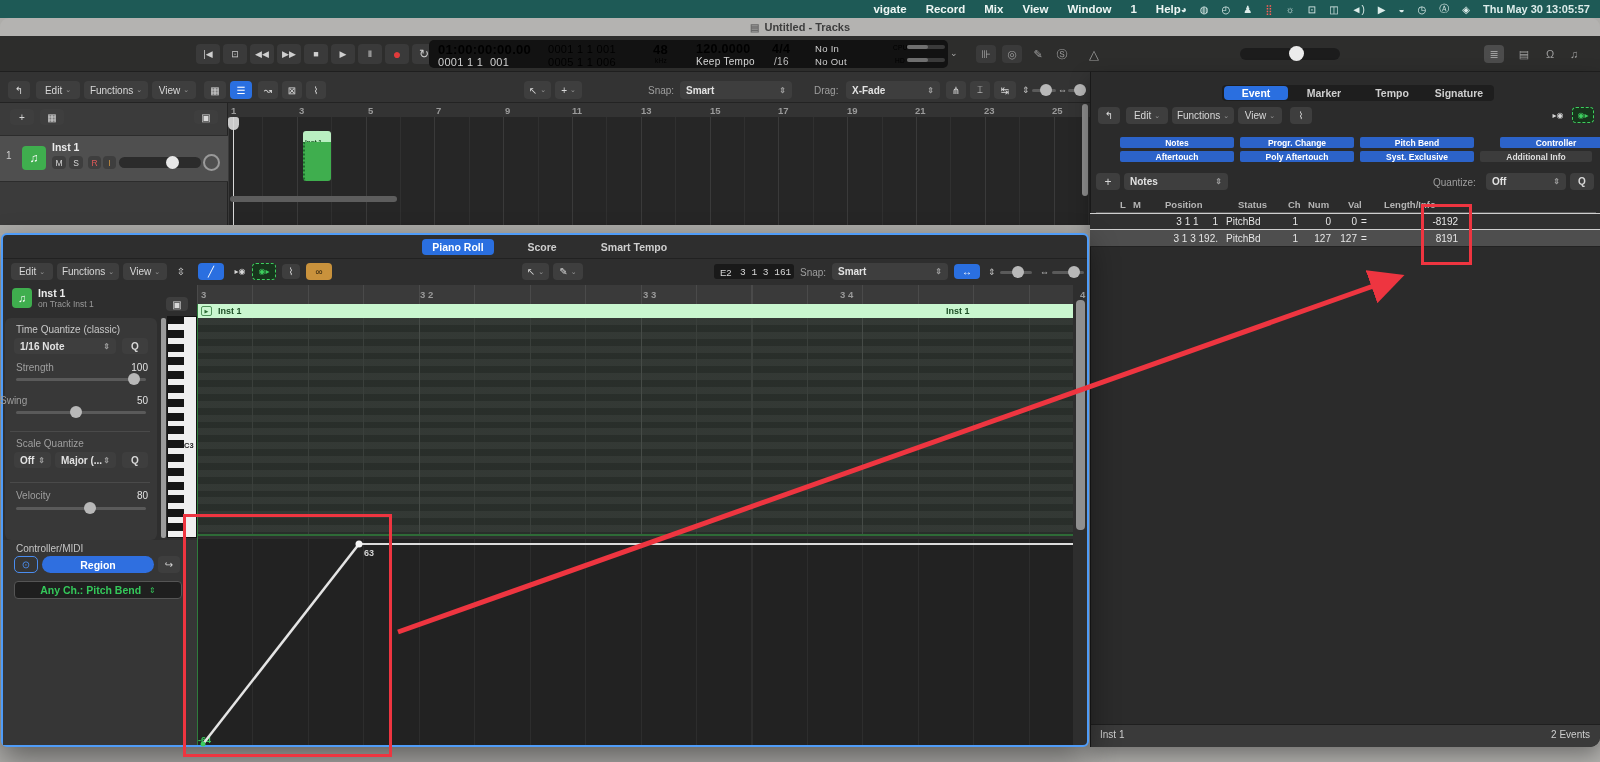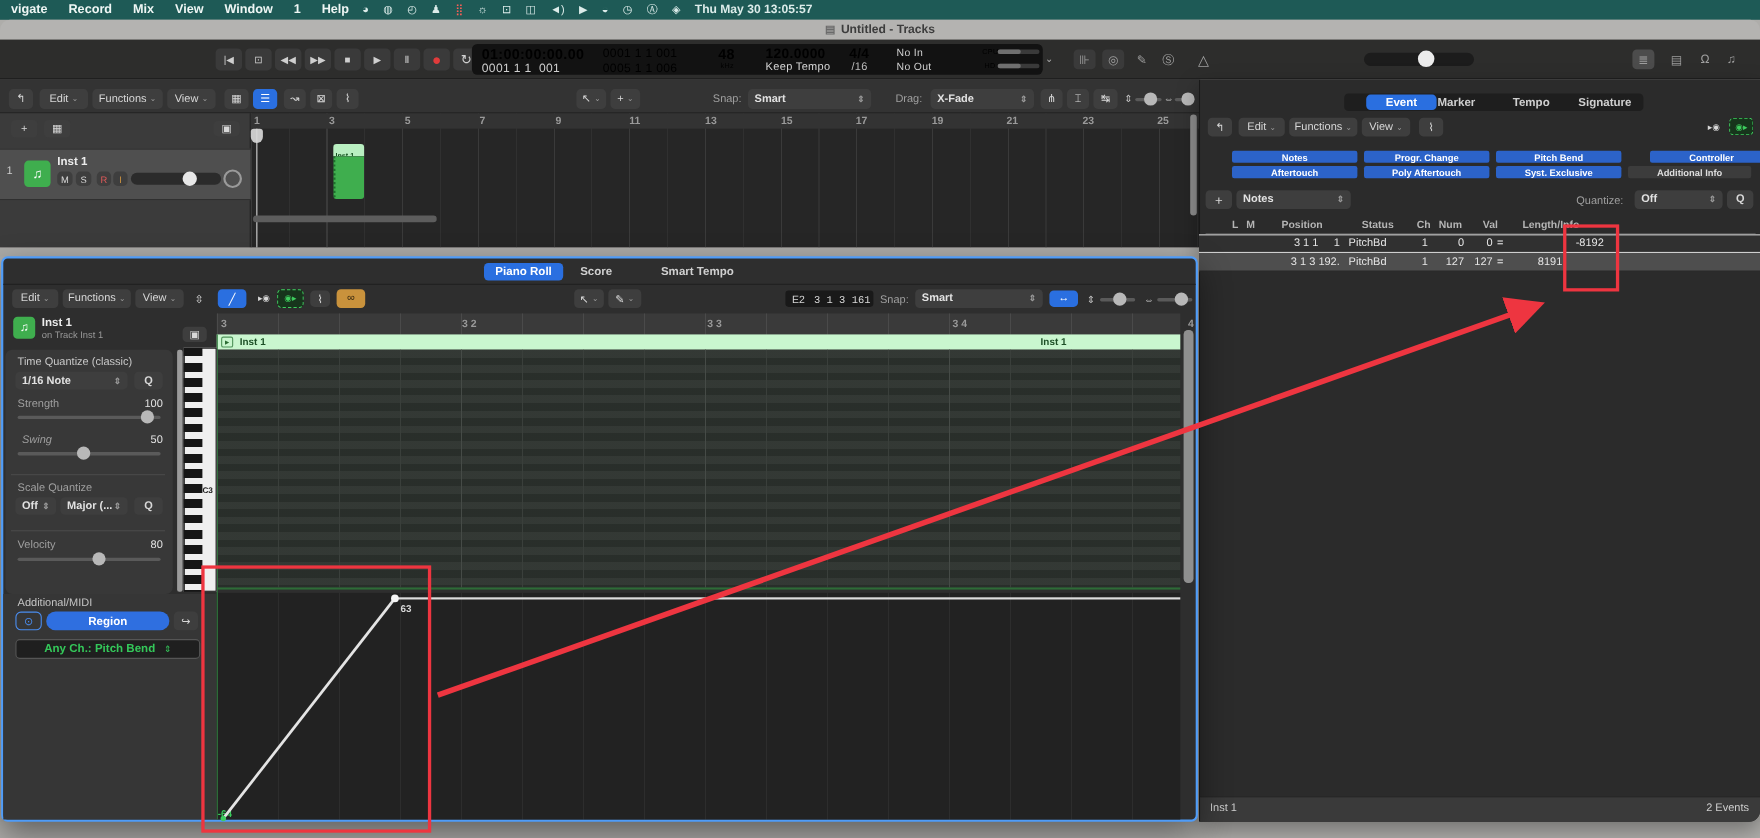--- a/index.html
+++ b/index.html
@@ -1,19 +1,19 @@
 <!DOCTYPE html>
 <html><head>
 <meta charset="utf-8">
 <style>
   html,body{margin:0;padding:0;background:#a9a8a5;font-family:"Liberation Sans",sans-serif;}
   .screen{position:relative;width:1600px;height:762px;overflow:hidden;background:#aeadaa;font-family:"Liberation Sans",sans-serif;}
   .abs{position:absolute;box-sizing:border-box;}
   
-  .menubar{left:0;top:0;width:1600px;height:18px;background:#1e5a56;display:flex;align-items:center;justify-content:flex-start;padding:0 10px;color:#eef6f4;font-size:11.5px;gap:12px;}
+  .menubar{left:0;top:0;width:1600px;height:18px;background:#1e5a56;display:flex;align-items:center;justify-content:flex-end;padding:0 10px;color:#eef6f4;font-size:11.5px;}
   .menubar .mitems{display:flex;gap:19px;font-weight:bold;}
   .menubar .mstat{display:flex;gap:13px;align-items:center;font-size:10px;}
   .menubar .mstat span{color:#dcecea;}
   
   .titlebar{left:0;top:18px;width:1600px;height:18px;background:#b4b3b1;border-radius:9px 9px 0 0;display:flex;align-items:center;justify-content:center;gap:5px;color:#3d3d3d;font-size:11px;font-weight:bold;}
   
   .transport{left:0;top:36px;width:1600px;height:36px;background:#2d2d2c;border-bottom:1px solid #1f1f1f;}
   .tbtn{position:absolute;top:44px;width:24px;height:20px;display:flex;align-items:center;justify-content:center;color:#cfcfcf;font-size:9px;background:#3a3a3a;border-radius:4px;}
   .lcd{position:absolute;left:429px;top:40px;width:519px;height:28px;background:#121212;border-radius:5px;color:#e9e9e9;}
   .lcdtxt{position:absolute;font-size:11px;letter-spacing:.3px;white-space:pre;}
@@ -47,21 +47,21 @@
   
   .pr-window{left:1px;top:233px;width:1088px;height:514px;background:#2e2e2e;border:2px solid #4f9cf8;border-radius:6px;box-shadow:0 12px 30px rgba(0,0,0,.45);}
   .pr-grid{left:197px;top:318px;width:876px;height:218px;
     background-color:#2b2b2b;
     background-image:linear-gradient(rgba(96,200,120,0.05),rgba(96,200,120,0.05)),repeating-linear-gradient(90deg,#444444 0 1px,transparent 1px 221.8px),repeating-linear-gradient(90deg,#383838 0 1px,transparent 1px 55.45px),repeating-linear-gradient(180deg,#313131 0 7px,#262626 7px 13.8px);
     border-bottom:2px solid #2e6b37;}
   .pr-lane{left:197px;top:539px;width:876px;height:206px;background-color:#222222;background-image:repeating-linear-gradient(90deg,rgba(255,255,255,.05) 0 1px,transparent 1px 55.45px);}
   .keys{left:167px;top:316px;width:30px;height:222px;background:#efefef;border:1px solid #111;}
   .blackkeys{left:167px;top:316px;width:17px;height:222px;background-image:repeating-linear-gradient(180deg,#161616 0 8px,transparent 8px 13.8px);}
   .red-rect{border:3px solid #ee3540;background:transparent;}
-  .tab-pill{background:#2a6fe0;border-radius:4px;color:#fff;font-size:10.5px;font-weight:bold;display:flex;align-items:center;justify-content:center;margin-left:18px;}
+  .tab-pill{background:#2a6fe0;border-radius:4px;color:#fff;font-size:10.5px;font-weight:bold;display:flex;align-items:center;justify-content:center;}
   .tab-plain{color:#cfcfcf;font-size:10.5px;font-weight:bold;display:flex;align-items:center;justify-content:center;}
 </style>
 </head>
 <body>
 
 <div class="screen">
 
   <div class="abs menubar">
     <div class="mitems">
       <span>vigate</span>
@@ -303,21 +303,21 @@
   <span class="abs ecell" style="left:1361px;top:216px;">=</span>
   <span class="abs ecell" style="left:1398px;top:216px;width:60px;text-align:right;">-8192</span>
 
   <div class="abs" style="left:1090px;top:230px;width:510px;height:17px;background:#4e4e4e;border-bottom:1px solid #222;"></div>
   <span class="abs ecell" style="left:1130px;top:233px;width:88px;text-align:right;">3 1 3 192.</span>
   <span class="abs ecell" style="left:1226px;top:233px;">PitchBd</span>
   <span class="abs ecell" style="left:1270px;top:233px;width:28px;text-align:right;">1</span>
   <span class="abs ecell" style="left:1301px;top:233px;width:30px;text-align:right;">127</span>
   <span class="abs ecell" style="left:1327px;top:233px;width:30px;text-align:right;">127</span>
   <span class="abs ecell" style="left:1361px;top:233px;">=</span>
-  <span class="abs ecell" style="left:1398px;top:233px;width:60px;text-align:left;">8191</span>
+  <span class="abs ecell" style="left:1398px;top:233px;width:60px;text-align:right;">8191</span>
 
   <div class="abs" style="left:1091px;top:724px;width:509px;height:23px;background:#3a3a3a;border-top:1px solid #1f1f1f;border-radius:0 0 10px 0;"></div>
   <span class="abs" style="left:1100px;top:729px;font-size:10px;color:#cfcfcf;">Inst 1</span>
   <span class="abs" style="left:1490px;top:729px;width:100px;text-align:right;font-size:10px;color:#cfcfcf;">2 Events</span>
 
   <div class="abs pr-window"></div>
   <div class="abs" style="left:3px;top:258px;width:1084px;height:1px;background:#212121;"></div>
   <div class="abs tab-pill" style="left:422px;top:239px;width:72px;height:16px;">Piano Roll</div>
   <div class="abs tab-plain" style="left:518px;top:239px;width:48px;height:16px;">Score</div>
   <div class="abs tab-plain" style="left:592px;top:239px;width:84px;height:16px;">Smart Tempo</div>
@@ -375,21 +375,21 @@
   <span class="abs lab" style="left:16px;top:324px;color:#c8c8c8;">Time Quantize (classic)</span>
   <div class="abs sel" style="left:14px;top:338px;width:102px;height:16px;">
       <span>1/16 Note</span>
       <span class="ud">⇕</span>
     </div>
   <div class="abs btn" style="left:122px;top:338px;width:26px;height:16px;font-weight:bold;">Q</div>
   <span class="abs lab" style="left:16px;top:362px;">Strength</span>
   <span class="abs lab" style="left:118px;top:362px;width:30px;text-align:right;color:#e2e2e2;">100</span>
   <div class="abs sl-track" style="left:16px;top:378px;width:130px;"></div>
   <div class="abs sl-knob" style="left:128px;top:373px;"></div>
-  <span class="abs lab" style="left:20px;top:395px;font-style:italic;">Swing</span>
+  <span class="abs lab" style="left:0;top:395px;">Swing</span>
   <span class="abs lab" style="left:118px;top:395px;width:30px;text-align:right;color:#e2e2e2;">50</span>
   <div class="abs sl-track" style="left:16px;top:411px;width:130px;"></div>
   <div class="abs sl-knob" style="left:70px;top:406px;"></div>
   <div class="abs" style="left:10px;top:431px;width:140px;height:1px;background:#4a4a4a;"></div>
   <span class="abs lab" style="left:16px;top:438px;">Scale Quantize</span>
   <div class="abs sel" style="left:14px;top:452px;width:37px;height:16px;">
       <span>Off</span>
       <span class="ud">⇕</span>
     </div>
   <div class="abs sel" style="left:55px;top:452px;width:61px;height:16px;">
@@ -397,36 +397,36 @@
       <span class="ud">⇕</span>
     </div>
   <div class="abs btn" style="left:122px;top:452px;width:26px;height:16px;font-weight:bold;">Q</div>
   <div class="abs" style="left:10px;top:482px;width:140px;height:1px;background:#4a4a4a;"></div>
   <span class="abs lab" style="left:16px;top:490px;">Velocity</span>
   <span class="abs lab" style="left:118px;top:490px;width:30px;text-align:right;color:#e2e2e2;">80</span>
   <div class="abs sl-track" style="left:16px;top:507px;width:130px;"></div>
   <div class="abs sl-knob" style="left:84px;top:502px;"></div>
 
   <div class="abs" style="left:3px;top:540px;width:194px;height:205px;background:#363636;"></div>
-  <span class="abs lab" style="left:16px;top:543px;color:#c4c4c4;">Additional/MIDI</span>
+  <span class="abs lab" style="left:16px;top:543px;color:#c4c4c4;">Controller/MIDI</span>
   <div class="abs btn" style="left:14px;top:556px;width:24px;height:17px;background:none;border:1.5px solid #4a8df0;color:#4a8df0;border-radius:5px;">⊙</div>
   <div class="abs" style="left:42px;top:556px;width:112px;height:17px;background:#2f6fe0;border-radius:9px;display:flex;align-items:center;justify-content:center;color:#fff;font-size:10.5px;font-weight:bold;">
       <span>Region</span>
     </div>
   <div class="abs btn" style="left:158px;top:556px;width:22px;height:17px;">↪</div>
   <div class="abs" style="left:14px;top:581px;width:168px;height:18px;background:#1f1f1f;border:1px solid #555;border-radius:4px;display:flex;align-items:center;justify-content:center;gap:8px;">
     <span style="color:#34c85a;font-size:10.5px;font-weight:bold;">Any Ch.: Pitch Bend</span>
     <span class="ud" style="color:#34c85a;">⇕</span>
   </div>
 
   <div class="abs" style="left:197px;top:285px;width:876px;height:19px;background:#3a3a3a;background-image:repeating-linear-gradient(90deg,#4a4a4a 0 1px,transparent 1px 55.45px);"></div>
   <span class="abs rn" style="left:201px;top:289px;">3</span>
   <span class="abs rn" style="left:420px;top:289px;">3 2</span>
   <span class="abs rn" style="left:643px;top:289px;">3 3</span>
-  <span class="abs rn" style="left:866px;top:289px;">3 4</span>
+  <span class="abs rn" style="left:840px;top:289px;">3 4</span>
   <span class="abs rn" style="left:1080px;top:289px;">4</span>
   <div class="abs" style="left:197px;top:304px;width:876px;height:14px;background:#c9f6cf;"></div>
   <div class="abs" style="left:201px;top:306px;width:11px;height:10px;border:1px solid #4f925a;border-radius:2px;display:flex;align-items:center;justify-content:center;font-size:5px;color:#2a6b33;">
       <span>▶</span>
     </div>
   <span class="abs" style="left:218px;top:306px;font-size:9px;font-weight:bold;color:#1d4f26;">Inst 1</span>
   <span class="abs" style="left:946px;top:306px;font-size:9px;font-weight:bold;color:#1d4f26;">Inst 1</span>
 
   <div class="abs pr-grid"></div>
   <div class="abs pr-lane"></div>

